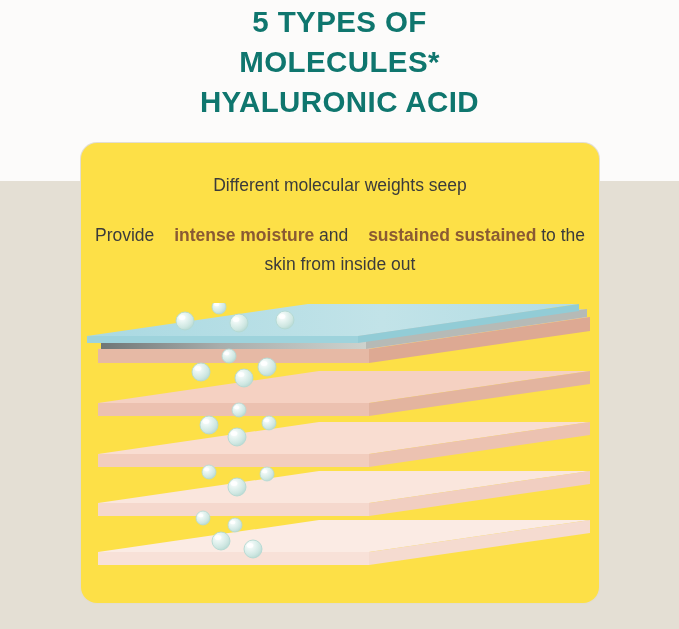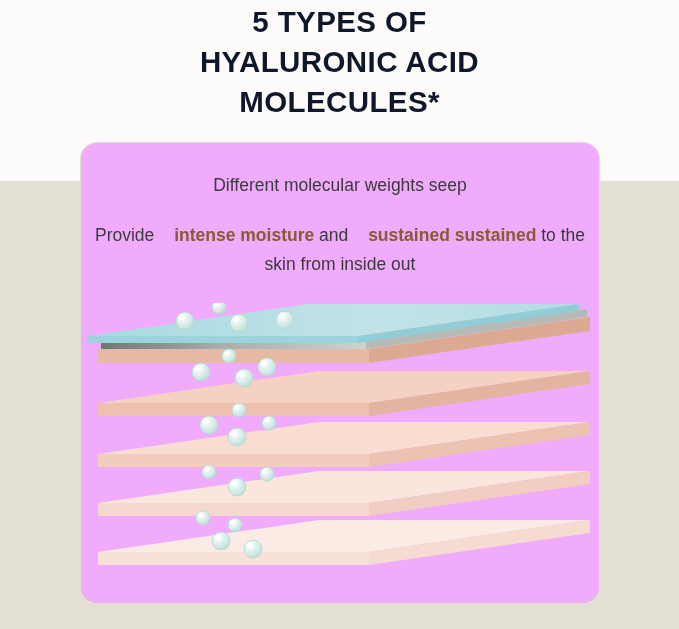--- a/index.html
+++ b/index.html
@@ -32,30 +32,30 @@
     text-align:center;
     padding-top:2px;
     z-index:5;
   }
   #heading .hline {
     display:block;
     font-size:29.5px;
     font-weight:bold;
     letter-spacing:0.4px;
     line-height:40px;
-    color:#0f172a;
+    color:#0f766e;
     white-space:nowrap;
   }
 
   
   #card {
     position:absolute;
     left:81px; top:143px;
     width:518px; height:460px;
-    background:#f0abfc;
+    background:#fde047;
     border-radius:16px;
     box-shadow:0 0 0 1px rgba(225,220,208,0.95);
     z-index:4;
     overflow:hidden;
   }
 
   
   #card-text {
     position:absolute; left:0; top:28px; width:518px;
     text-align:center;
@@ -82,22 +82,22 @@
   #illustration svg { display:block; width:518px; height:280px; }
 </style>
 </head>
 <body>
 
 <div id="bg-top"></div>
 <div id="bg-bottom"></div>
 
 <div id="heading">
   <span class="hline">5 TYPES OF</span>
+  <span class="hline">MOLECULES*</span>
   <span class="hline">HYALURONIC ACID</span>
-  <span class="hline">MOLECULES*</span>
 </div>
 
 <div id="card">
 
   <div id="card-text">
     <div class="para">
       <span>Different molecular weights seep</span><br>
     </div>
     <div class="para second">
       <span>Provide </span><b>intense moisture</b><span> and </span><b>sustained sustained</b><span> to the skin from inside out</span>

